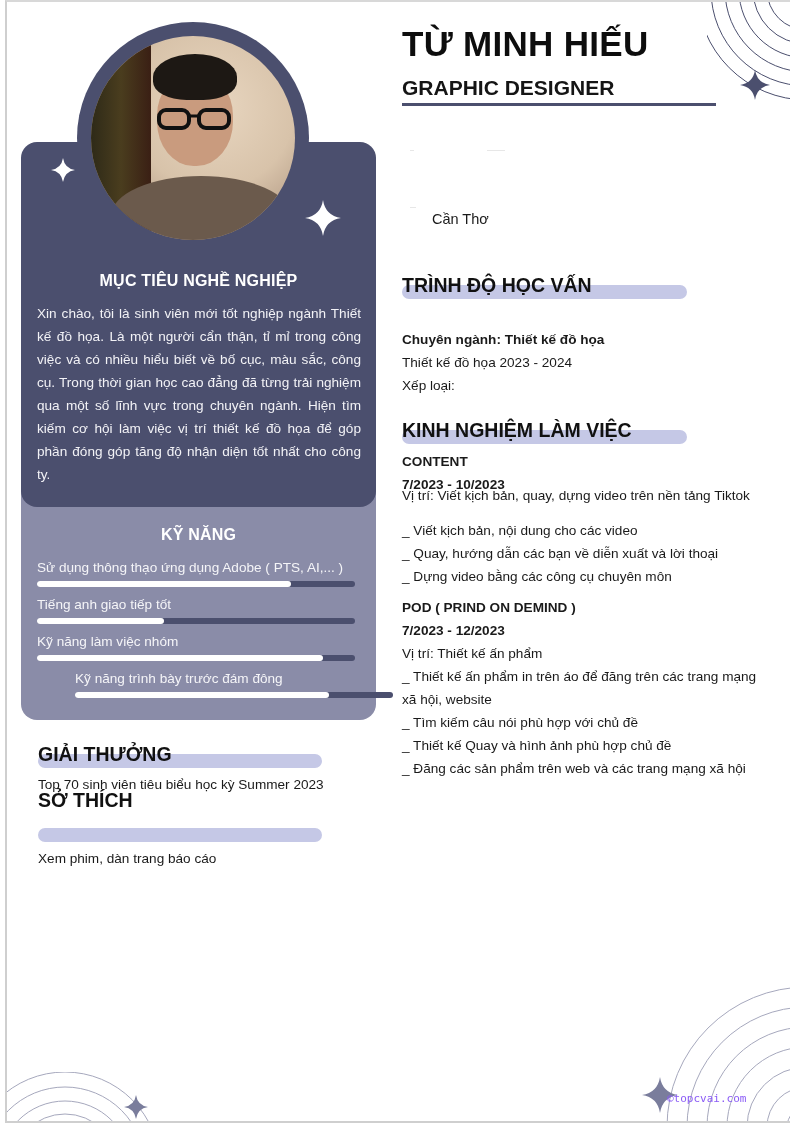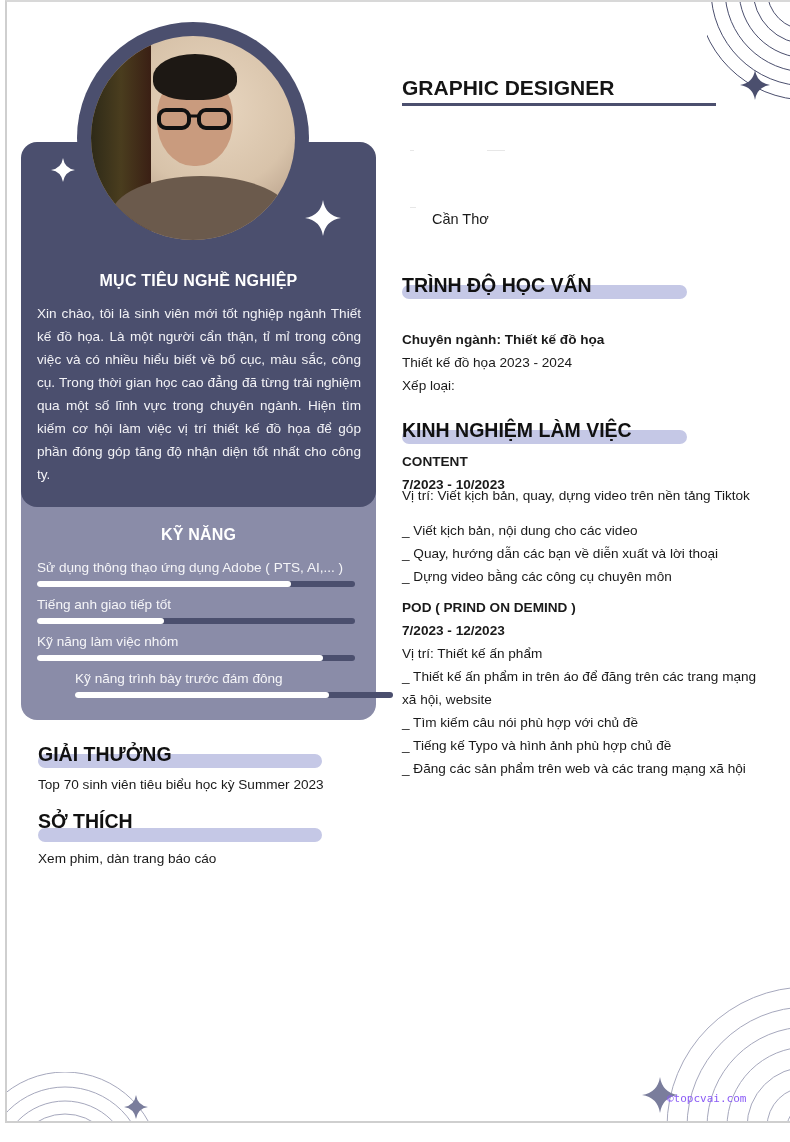--- a/index.html
+++ b/index.html
@@ -143,23 +143,24 @@
     <div class="skill-track">
         <div class="skill-fill" style="width:80%;"></div>
       </div>
   </div>
 
   <div class="hl-bar" style="left:31px; top:752px; width:284px;"></div>
   <div class="hl-title" style="left:31px; top:741px;">GIẢI THƯỞNG</div>
   <div class="plain" style="left:31px; top:775px;">Top 70 sinh viên tiêu biểu học kỳ Summer 2023</div>
 
   <div class="hl-bar" style="left:31px; top:826px; width:284px;"></div>
-  <div class="hl-title" style="left:31px; top:808px;">SỞ THÍCH</div>
+  <div class="hl-title" style="left:31px; top:787px;">SỞ THÍCH</div>
   <div class="plain" style="left:31px; top:849px;">Xem phim, dàn trang báo cáo</div>
 
+  <div class="name">TỪ MINH HIẾU</div>
   <div class="job">GRAPHIC DESIGNER</div>
   <div class="job-underline"></div>
 
   <div class="contact-faint" style="left:403px; top:148px; width:4px;"></div>
   <div class="contact-faint" style="left:480px; top:148px; width:18px;"></div>
   <div class="contact-faint" style="left:403px; top:205px; width:6px;"></div>
   <div class="city">Cần Thơ</div>
 
   <div class="hl-bar" style="left:395px; top:283px; width:285px;"></div>
   <div class="hl-title" style="left:395px; top:272px;">TRÌNH ĐỘ HỌC VẤN</div>
@@ -176,17 +177,17 @@
   <div class="r-line" style="top:517px;">_ Viết kịch bản, nội dung cho các video</div>
   <div class="r-line" style="top:540px;">_ Quay, hướng dẫn các bạn về diễn xuất và lời thoại</div>
   <div class="r-line" style="top:563px;">_ Dựng video bằng các công cụ chuyên môn</div>
 
   <div class="r-line bold" style="top:594px;">POD ( PRIND ON DEMIND )</div>
   <div class="r-line bold" style="top:617px;">7/2023 - 12/2023</div>
   <div class="r-line" style="top:640px;">Vị trí: Thiết kế ấn phẩm</div>
   <div class="r-line" style="top:663px;">_ Thiết kế ấn phẩm in trên áo để đăng trên các trang mạng</div>
   <div class="r-line" style="top:686px;">xã hội, website</div>
   <div class="r-line" style="top:709px;">_ Tìm kiếm câu nói phù hợp với chủ đề</div>
-  <div class="r-line" style="top:732px;">_ Tiếng kế Typo và hình ảnh phù hợp chủ đề</div>
+  <div class="r-line" style="top:732px;">_ Thiết kế Quay và hình ảnh phù hợp chủ đề</div>
   <div class="r-line" style="top:755px;">_ Đăng các sản phẩm trên web và các trang mạng xã hội</div>
 
   <div class="watermark">©topcvai.com</div>
 </div>
 
 </body></html>

